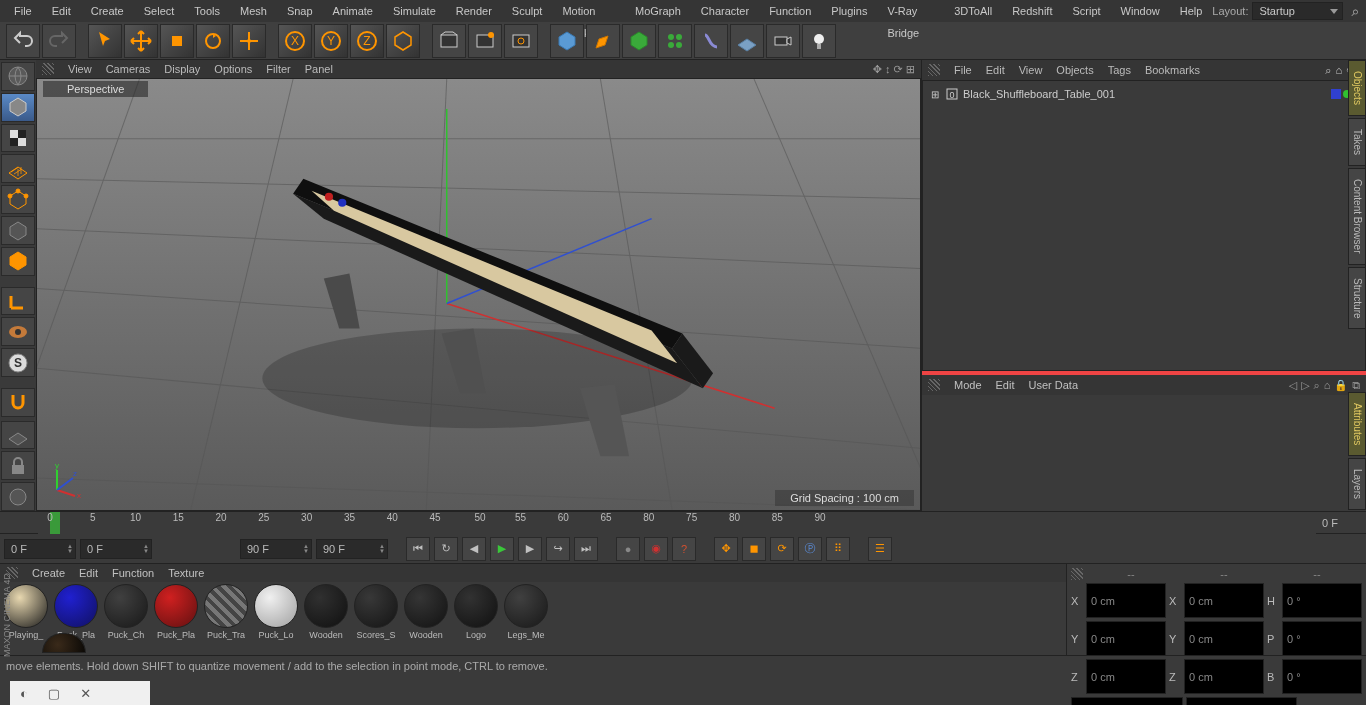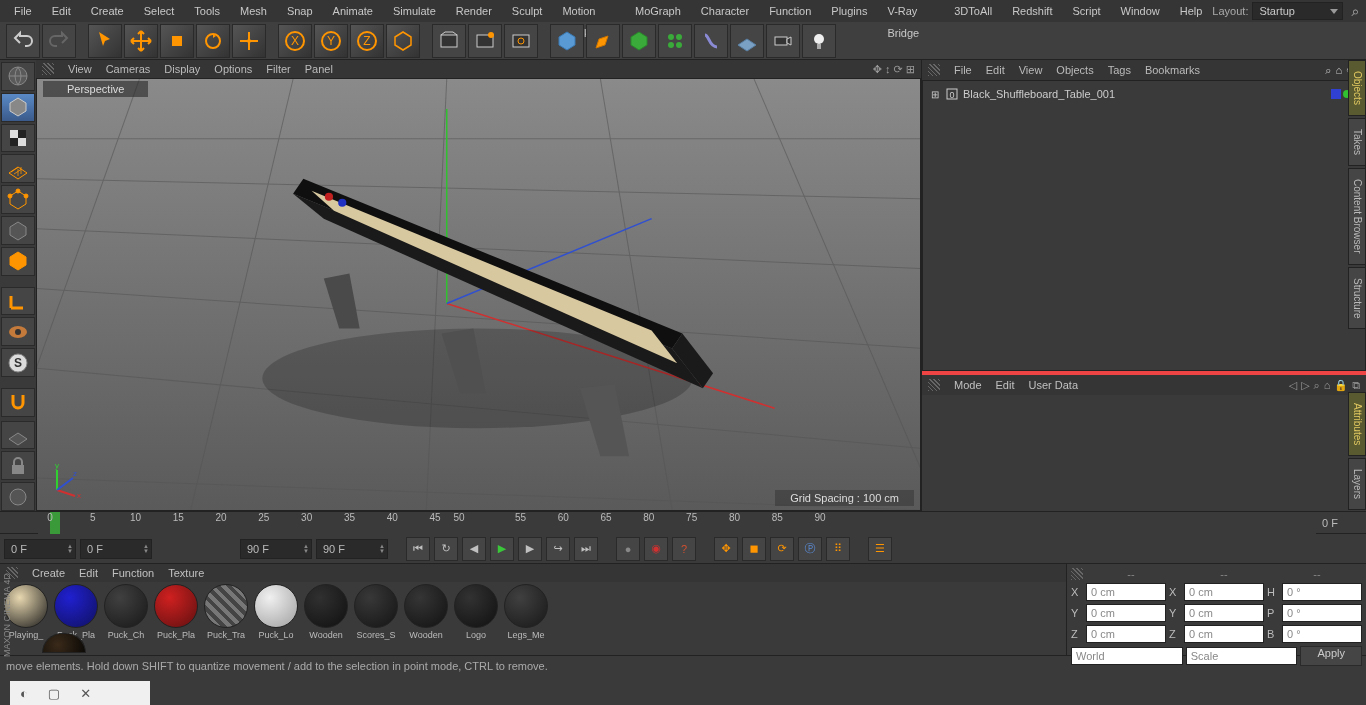--- a/index.html
+++ b/index.html
@@ -60,21 +60,21 @@
 .mat-panel{height:92px;background:#3a3a3a;display:flex;border-top:1px solid #222}
 .mat-left{flex:1;display:flex;flex-direction:column}
 .mat-menubar{height:18px;background:#353535;display:flex;align-items:center;padding:0 6px;gap:14px}
 .mat-grid{flex:1;display:flex;gap:2px;padding:2px;overflow:hidden}
 .mat-item{width:48px;display:flex;flex-direction:column;align-items:center}
 .mat-ball{width:44px;height:44px;border-radius:50%;border:1px solid #222}
 .mat-label{font-size:9px;color:#bbb;white-space:nowrap;overflow:hidden;text-overflow:ellipsis;width:48px;text-align:center;margin-top:2px}
 .coord-panel{width:300px;background:#3a3a3a;padding:4px;display:flex;flex-direction:column;gap:3px;border-left:1px solid #222}
 .crow{display:flex;gap:3px;align-items:center}
 .crow .clab{width:12px;color:#bbb}
-.crow .cfield{flex:1;background:#ffffff;border:1px solid #222;height:18px;padding:0 4px;color:#888;display:flex;align-items:center}
+.crow .cfield{flex:1;background:#000000;border:1px solid #222;height:35px;padding:0 4px;color:#888;display:flex;align-items:center}
 .crow .apply{background:#454545;border:1px solid #2a2a2a;height:20px;padding:0 16px;color:#ccc;cursor:pointer}
 .statusbar{height:20px;background:#3a3a3a;display:flex;align-items:center;padding:0 6px;color:#aaa;font-size:11px;border-top:1px solid #222}
 .brand{position:absolute;left:0;bottom:20px;width:14px;height:140px;writing-mode:vertical-rl;text-orientation:mixed;font-size:9px;color:#888;display:flex;align-items:center;justify-content:center;transform:rotate(180deg)}
 .taskbit{position:absolute;left:10px;bottom:0;width:140px;height:24px;background:#f0f0f0;display:flex;align-items:center;gap:20px;padding:0 10px}
 .taskbit span{color:#555;font-size:13px}
 </style>
 </head>
 <body>
 
 <div class="menubar">
@@ -473,21 +473,21 @@
       <span class="tick" style="left: 12px;">0</span>
       <span class="tick" style="left: 54.7778px;">5</span>
       <span class="tick" style="left: 97.5556px;">10</span>
       <span class="tick" style="left: 140.333px;">15</span>
       <span class="tick" style="left: 183.111px;">20</span>
       <span class="tick" style="left: 225.889px;">25</span>
       <span class="tick" style="left: 268.667px;">30</span>
       <span class="tick" style="left: 311.444px;">35</span>
       <span class="tick" style="left: 354.222px;">40</span>
       <span class="tick" style="left: 397px;">45</span>
-      <span class="tick" style="left: 421px;">50</span>
+      <span class="tick" style="left: 442px;">50</span>
       <span class="tick" style="left: 482.556px;">55</span>
       <span class="tick" style="left: 525.333px;">60</span>
       <span class="tick" style="left: 568.111px;">65</span>
       <span class="tick" style="left: 610.889px;">80</span>
       <span class="tick" style="left: 653.667px;">75</span>
       <span class="tick" style="left: 696.444px;">80</span>
       <span class="tick" style="left: 739.222px;">85</span>
       <span class="tick" style="left: 782px;">90</span>
     </div>
   <div class="tl-right">0 F</div>

